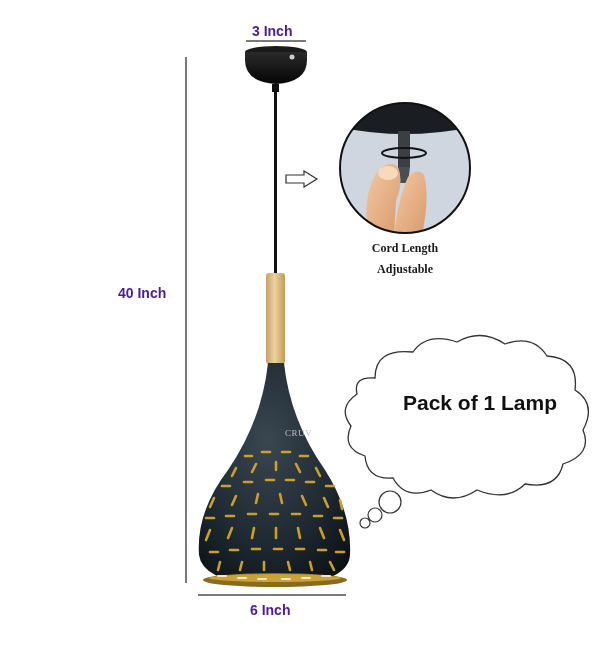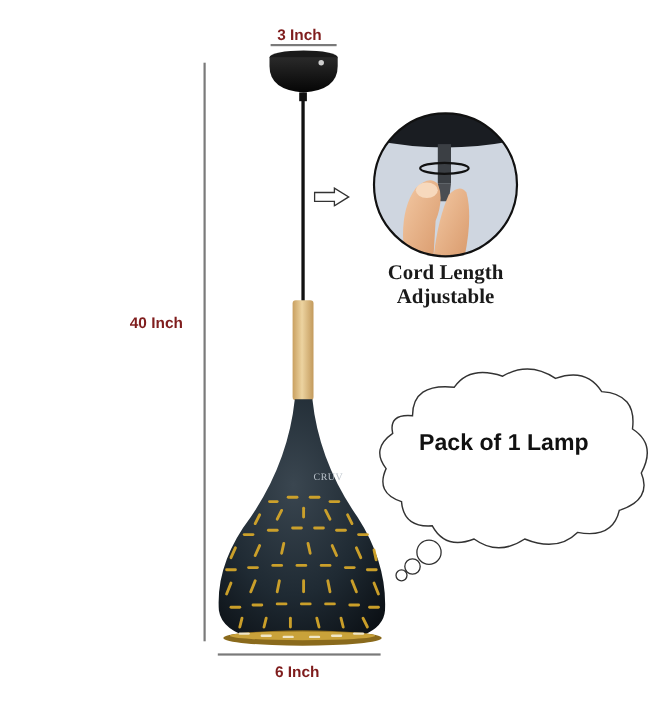--- a/index.html
+++ b/index.html
@@ -1,19 +1,19 @@
 <!DOCTYPE html>
 <html><head>
 <meta charset="utf-8">
 <style>
   html, body { margin:0; padding:0; background:#ffffff; }
   body { width:600px; height:660px; position:relative; overflow:hidden; font-family:"Liberation Sans", sans-serif; }
   .abs { position:absolute; }
-  .dim-label { font-family:"Liberation Sans", sans-serif; font-weight:bold; font-size:14px; color:#7f1d1d; white-space:nowrap; }
-  .serif-caption { font-family:"Liberation Serif", serif; font-weight:bold; font-size:19px; color:#1a1a1a; text-align:center; line-height:21px; }
+  .dim-label { font-family:"Liberation Sans", sans-serif; font-weight:bold; font-size:14px; color:#4c1d95; white-space:nowrap; }
+  .serif-caption { font-family:"Liberation Serif", serif; font-weight:bold; font-size:12px; color:#1a1a1a; text-align:center; line-height:21px; }
   .cloud-text { font-family:"Liberation Sans", sans-serif; font-weight:bold; font-size:21px; color:#111; text-align:center; line-height:25px; }
   .brand { font-family:"Liberation Serif", serif; font-size:9px; color:#b8c0c8; letter-spacing:0.5px; }
 </style>
 </head>
 <body>
 
 <div class="abs dim-label" style="left:252px; top:23px;">3 Inch</div>
 <div class="abs" style="left:246px; top:40px; width:60px; height:2px; background:#7a7a7a;"></div>
 
 <div class="abs" style="left:185px; top:57px; width:2px; height:526px; background:#7a7a7a;"></div>
@@ -147,15 +147,15 @@
   <div>Cord Length</div>
   <div>Adjustable</div>
 </div>
 
 <svg class="abs" style="left:335px; top:330px;" width="265" height="200" viewBox="0 0 265 200">
   <path d="M40 48 Q40 18 78 22 Q92 2 122 12 Q146 -2 170 14 Q198 4 212 26 Q244 28 240 60 Q262 74 248 100 Q258 124 228 134 Q222 160 190 154 Q172 172 142 160 Q118 176 96 160 Q70 170 58 148 Q32 150 30 126 Q6 118 16 96 Q2 78 22 64 Q18 46 40 48 Z" fill="#ffffff" stroke="#333" stroke-width="1.3"></path>
   <circle cx="55" cy="172" r="11" fill="#fff" stroke="#333" stroke-width="1.2"></circle>
   <circle cx="40" cy="185" r="7" fill="#fff" stroke="#333" stroke-width="1.2"></circle>
   <circle cx="30" cy="193" r="5" fill="#fff" stroke="#333" stroke-width="1.2"></circle>
 </svg>
-<div class="abs cloud-text" style="left:352px; top:390px; width:212px;">
+<div class="abs cloud-text" style="left:374px; top:390px; width:212px;">
   <div>Pack of 1 Lamp</div>
 </div>
 
 </body></html>

